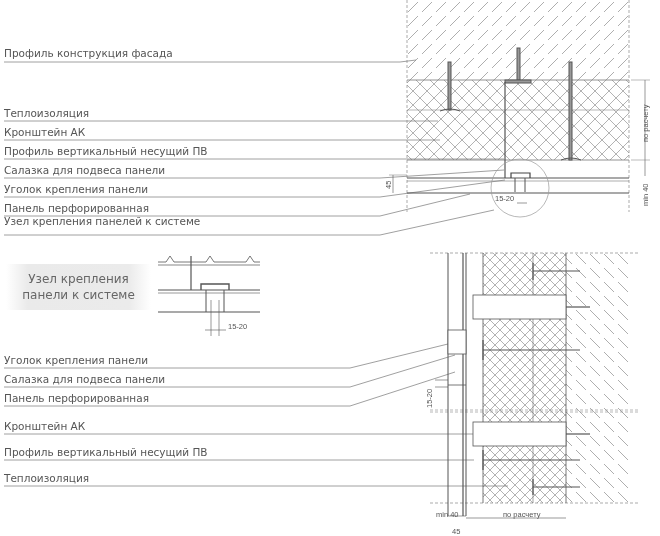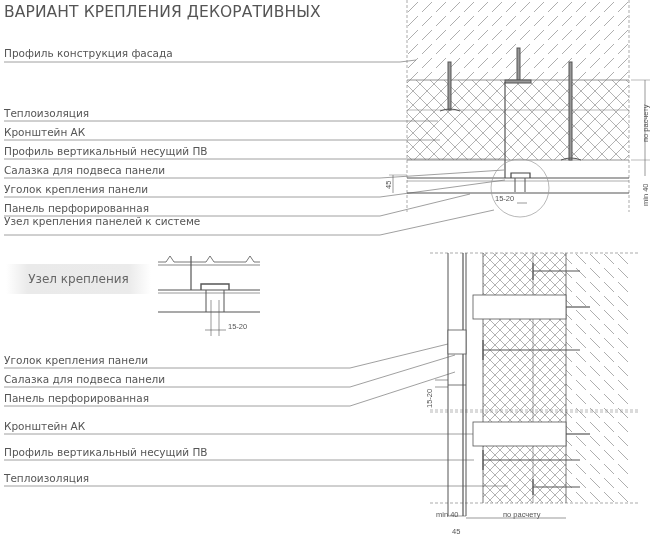--- a/index.html
+++ b/index.html
@@ -1,42 +1,42 @@
 <!DOCTYPE html>
 <html><head>
 <meta charset="utf-8">
 <style>
   html,body{margin:0;padding:0;background:#fff;}
   body{width:660px;height:536px;position:relative;overflow:hidden;font-family:"DejaVu Sans","Liberation Sans",sans-serif;color:#555;}
   .title{position:absolute;left:4px;top:4px;font-size:15.5px;line-height:17px;color:#555;letter-spacing:0.1px;}
   .lbl{position:absolute;left:4px;font-size:10.5px;color:#555;white-space:nowrap;}
-  .node-box{position:absolute;left:6px;top:264px;width:145px;height:30px;
+  .node-box{position:absolute;left:6px;top:264px;width:145px;height:46px;
     background:linear-gradient(90deg,#fff 0%,#eaeaea 15%,#ebebeb 85%,#fff 100%);
     font-size:12px;line-height:16px;color:#666;text-align:center;display:flex;flex-direction:column;justify-content:center;}
   svg{position:absolute;left:0;top:0;}
   .dim{font-family:"Liberation Sans","DejaVu Sans",sans-serif;font-size:7.5px;fill:#555;}
 </style>
 </head>
 <body>
 
 <div class="title">
-  <div>ВАРИАНТ КРЕПЛЕНИЯ ДЕКОРАТИВНЫХ</div>
 </div>
 
 <div class="lbl" style="top:47px">Профиль конструкция фасада</div>
 <div class="lbl" style="top:107px">Теплоизоляция</div>
 <div class="lbl" style="top:126px">Кронштейн АК</div>
 <div class="lbl" style="top:145px">Профиль вертикальный несущий ПВ</div>
 <div class="lbl" style="top:164px">Салазка для подвеса панели</div>
 <div class="lbl" style="top:183px">Уголок крепления панели</div>
 <div class="lbl" style="top:202px">Панель перфорированная</div>
 <div class="lbl" style="top:215px">Узел крепления панелей к системе</div>
 
 <div class="node-box">
   <div>Узел крепления</div>
+  <div>панели к системе</div>
 </div>
 
 <div class="lbl" style="top:354px">Уголок крепления панели</div>
 <div class="lbl" style="top:373px">Салазка для подвеса панели</div>
 <div class="lbl" style="top:392px">Панель перфорированная</div>
 <div class="lbl" style="top:420px">Кронштейн АК</div>
 <div class="lbl" style="top:446px">Профиль вертикальный несущий ПВ</div>
 <div class="lbl" style="top:472px">Теплоизоляция</div>
 
 <svg width="660" height="536">

